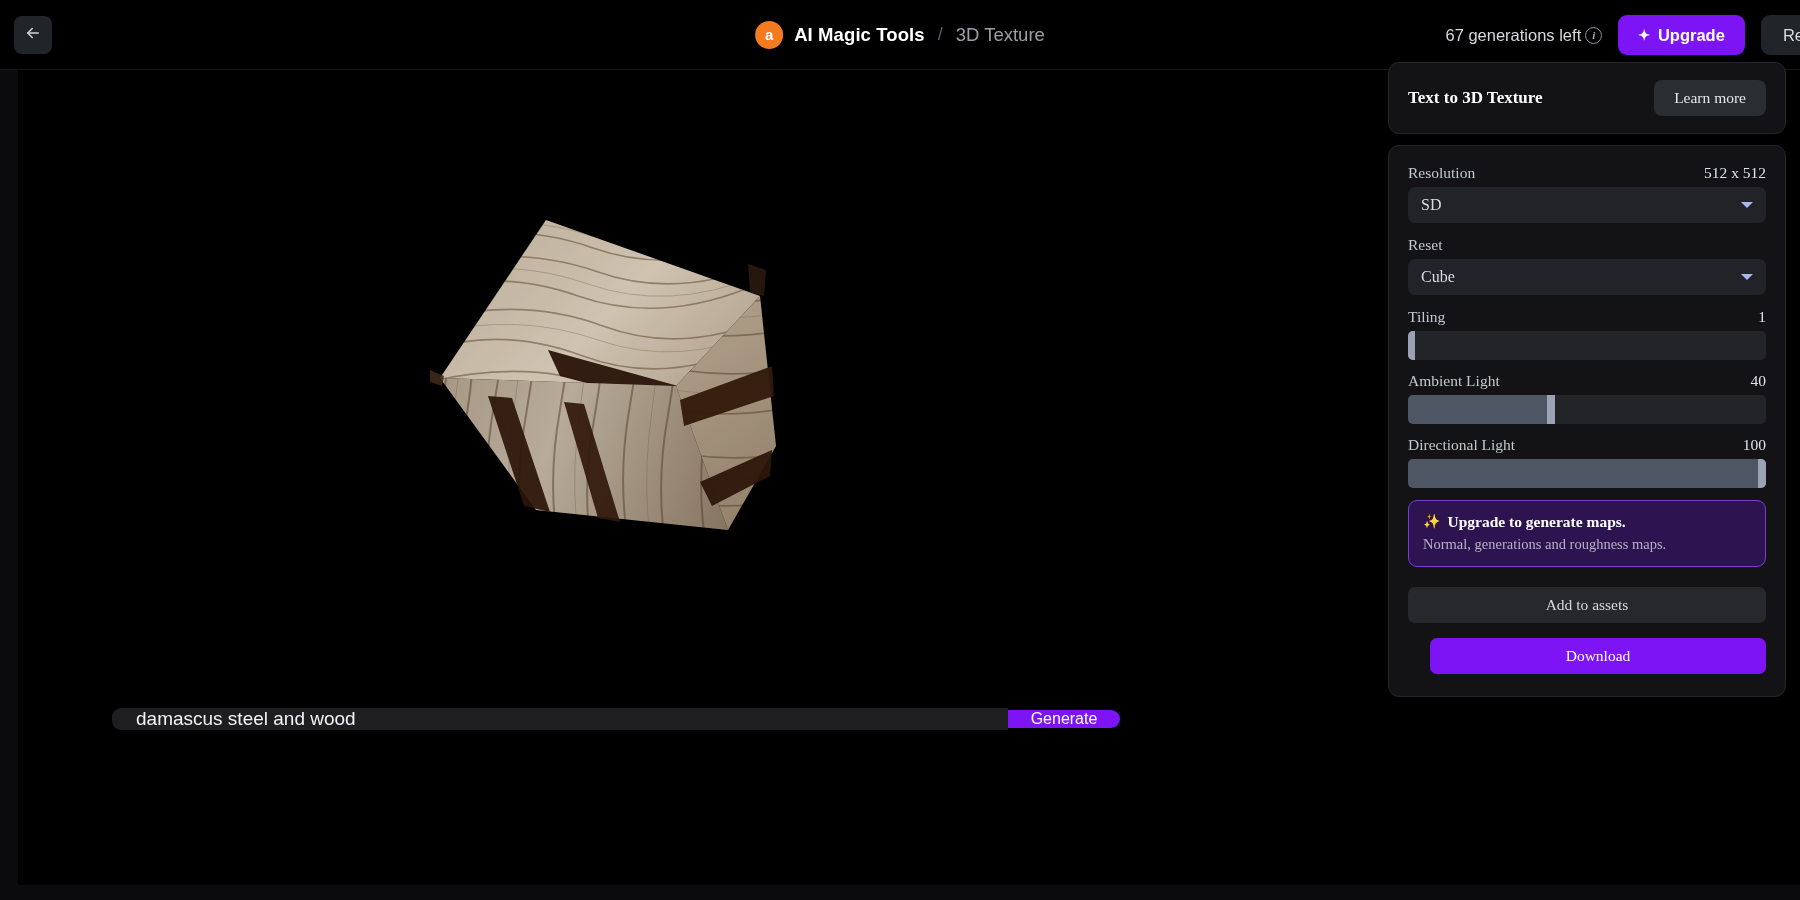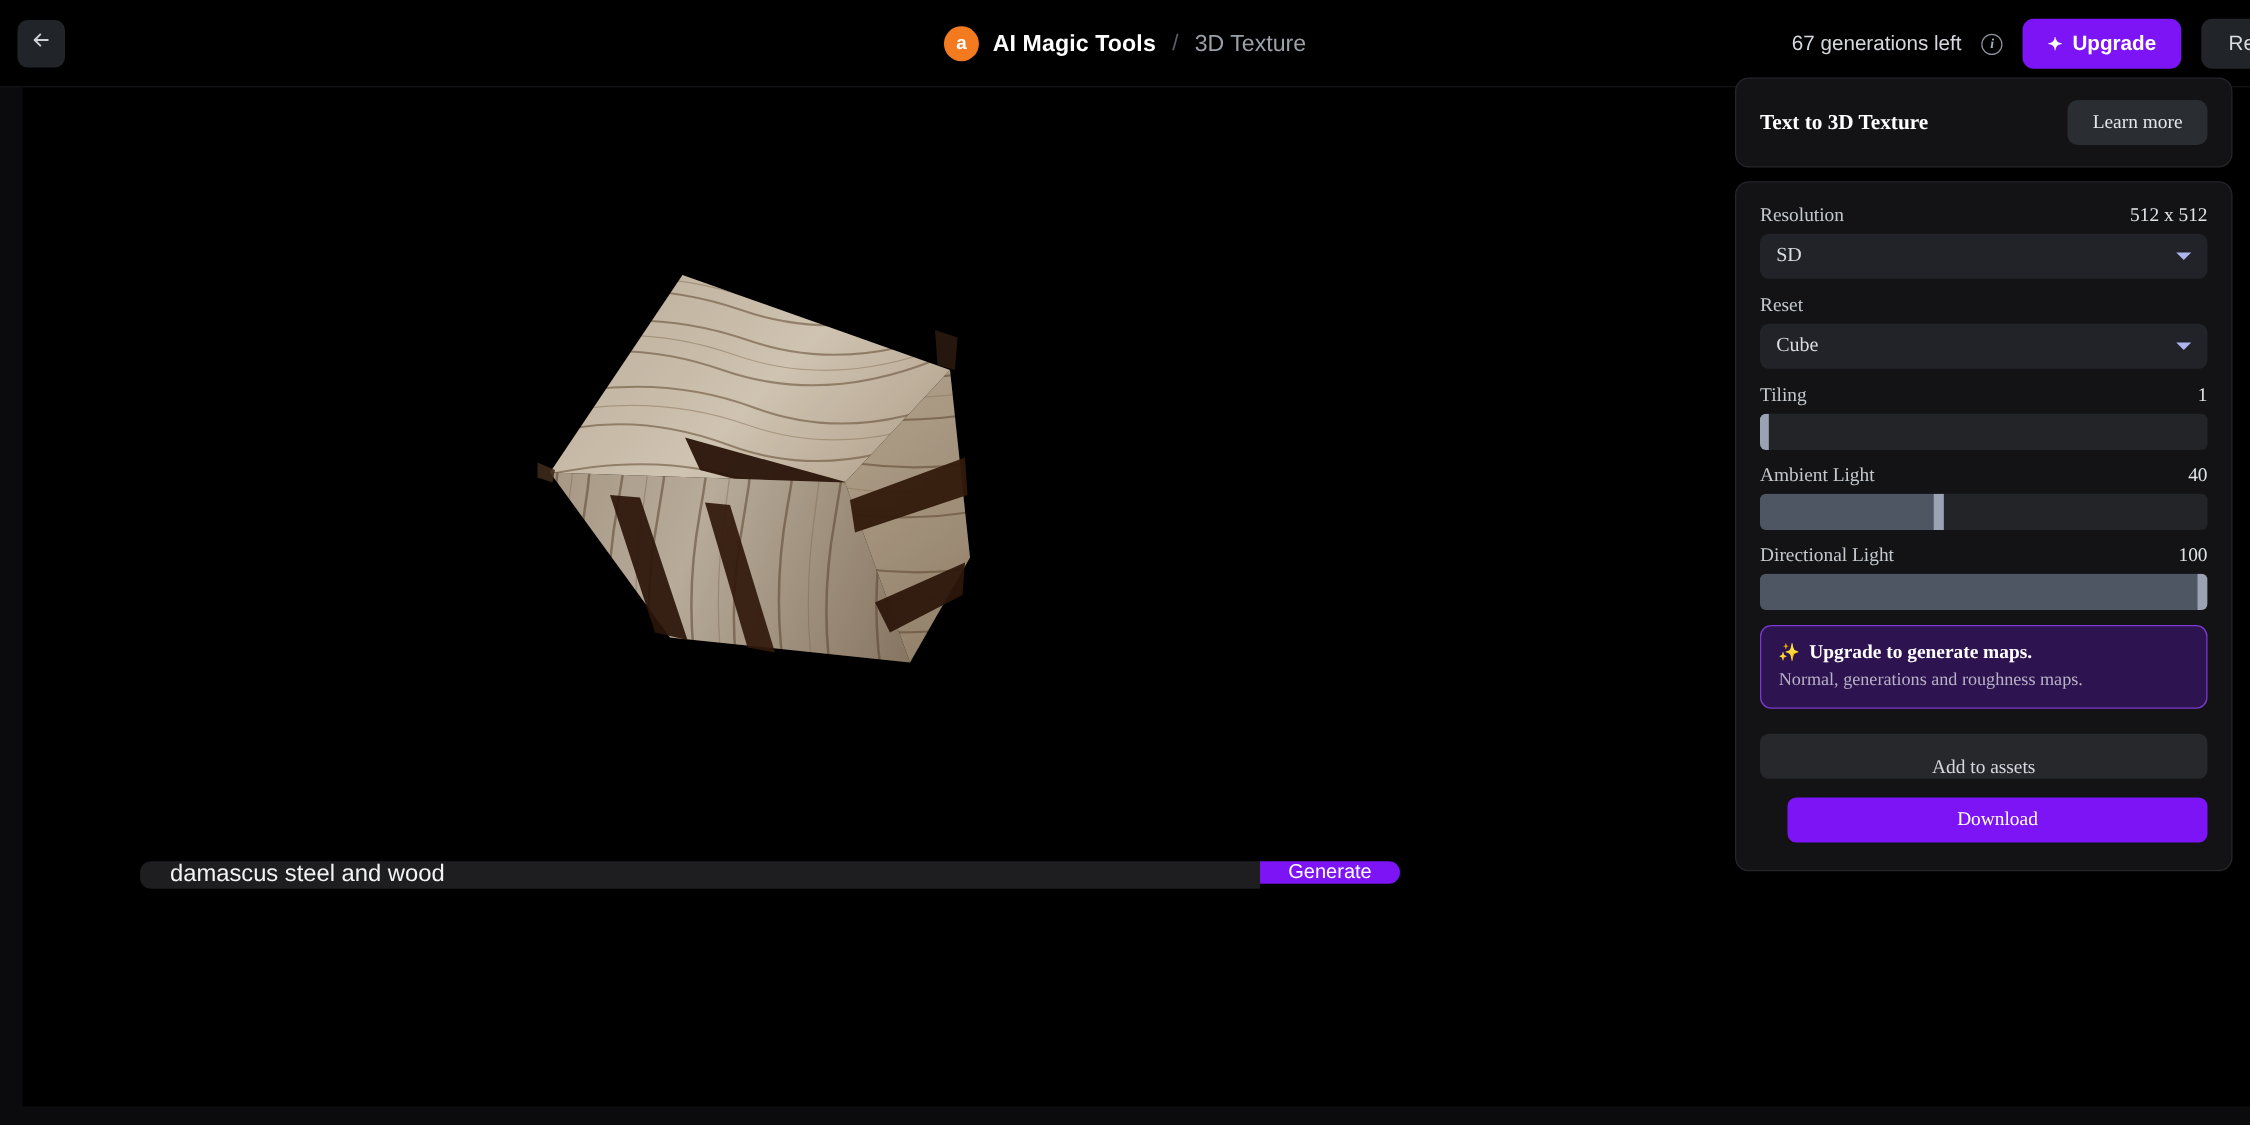--- a/index.html
+++ b/index.html
@@ -41,21 +41,21 @@
   }
   .brand-name { color: #ffffff; font-size: 18.5px; font-weight: 700; letter-spacing: .1px; }
   .crumb-sep { color: #5b5f66; font-size: 18px; font-weight: 400; margin: 0 2px; }
   .crumb-cur { color: #9aa0a8; font-size: 18.5px; font-weight: 400; }
 
   .top-right {
     position: absolute; right: 0; top: 0; height: 70px;
     display: flex; align-items: center; gap: 16px; padding-right: 0;
   }
   .gen-left {
-    display: flex; align-items: center; gap: 16px;
+    display: flex; align-items: center; gap: 4px;
     color: #d5d8dd; font-size: 16.5px;
   }
   .info-i {
     width: 17px; height: 17px; border-radius: 50%;
     border: 1.4px solid #8c9199; color: #aab0b8;
     font-size: 11px; font-weight: 700; font-style: italic;
     display: flex; align-items: center; justify-content: center;
     font-family: "Liberation Serif", serif;
   }
   .upgrade-btn {
@@ -83,21 +83,21 @@
   .cube-stage {
     position: absolute; left: 410px; top: 130px;
     width: 420px; height: 420px;
   }
   .cube-svg { width: 100%; height: 100%; display: block; }
 
   
   .prompt-row {
     position: absolute; left: 94px; top: 619px;
     width: 1008px; height: 59px;
-    display: flex; align-items: flex-start;
+    display: flex; align-items: center;
   }
   .prompt-box {
     flex: 1; background: #1e1e21; border-radius: 9px 0 0 9px;
     display: flex; align-items: center; padding: 0 24px;
   }
   .prompt-text { color: #f2f3f5; font-size: 19px; }
   .generate-btn {
     width: 112px; background: #7c14f5; border-radius: 0 9px 9px 0;
     color: #ffffff; font-size: 16px; font-weight: 500;
     display: flex; align-items: center; justify-content: center;
@@ -154,21 +154,21 @@
     background: #2d1450; border: 1px solid #7d3ad0; border-radius: 9px;
     padding: 12px 14px 13px;
   }
   .promo-title { color: #ffffff; font-size: 15.5px; font-weight: 600; display: flex; gap: 7px; }
   .promo-star { color: #f0c419; font-size: 14px; }
   .promo-sub { color: #b9b2c6; font-size: 14.5px; margin-top: 5px; }
 
   .ghost-btn {
     height: 36px; border-radius: 7px; background: #26282c;
     color: #d4d8de; font-size: 15.5px;
-    display: flex; align-items: flex-end; justify-content: center;
+    display: flex; align-items: center; justify-content: center;
     cursor: pointer; margin-bottom: 15px;
   }
   .primary-btn {
     height: 36px; border-radius: 7px; background: #7c14f5;
     color: #ffffff; font-size: 15.5px; font-weight: 500;
     display: flex; align-items: center; justify-content: center;
     cursor: pointer;
     margin-left: 22px;
   }
 </style>

